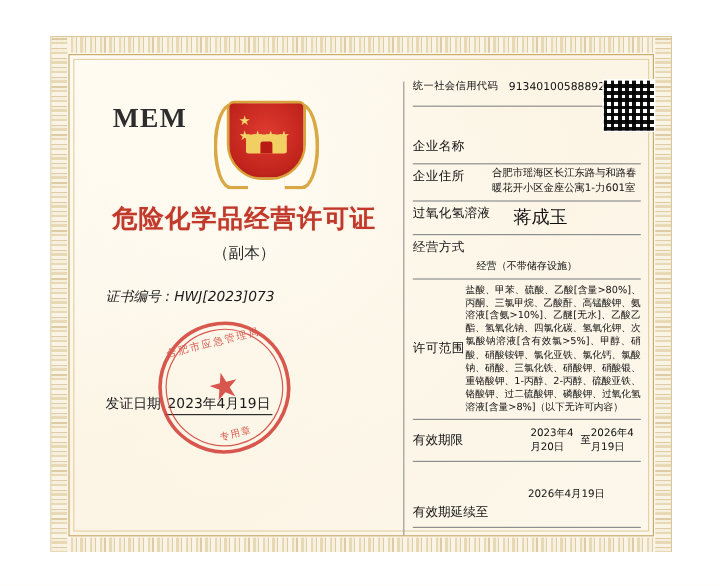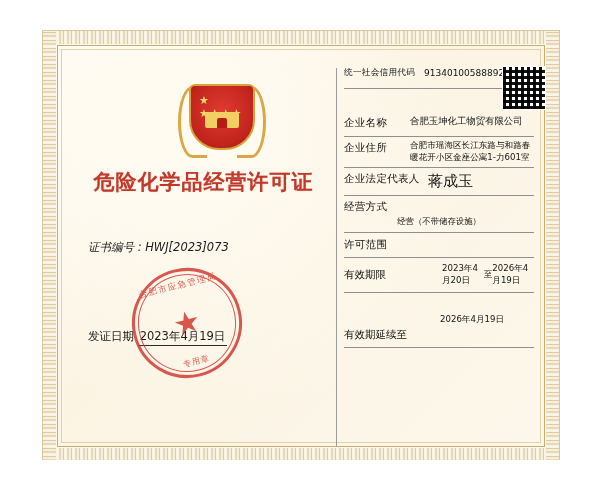--- a/index.html
+++ b/index.html
@@ -263,30 +263,32 @@
   <div class="cert">
     <div class="band top"></div>
     <div class="band bottom"></div>
     <div class="band left"></div>
     <div class="band right"></div>
 
     <div class="inner-frame">
 
       <div class="left-panel">
 
+        <div class="mem-logo">MEM</div>
 
         <div class="emblem">
           <div class="wheat-l"></div>
           <div class="wheat-r"></div>
           <div class="shield"></div>
           <div class="stars">★ ★★★★</div>
           <div class="gate"></div>
         </div>
 
         <div class="cert-title">危险化学品经营许可证</div>
+        <div class="cert-sub">（副本）</div>
 
         <div class="lf-row r1">
           <span class="lbl">证书编号</span>
           <span class="val">:</span>
           <span class="val">HWJ[2023]073</span>
         </div>
 
 
         <div class="lf-row r3">
           <span class="lbl">发证日期</span>
@@ -307,40 +309,40 @@
       <div class="right-panel">
 
         <div class="rrow first code">
           <div class="k">统一社会信用代码</div>
           <div class="v">91340100588892213N</div>
           <div class="qr"></div>
         </div>
 
         <div class="rrow" style="padding-top:26px;">
           <div class="k">企业名称</div>
-          <div class="v" style="font-size:9.4px;">合肥玉坤化工物贸有限公司</div>
         </div>
 
         <div class="rrow">
           <div class="k">企业住所</div>
           <div class="v">合肥市瑶海区长江东路与和路春暖花开小区金座公寓1-力601室</div>
         </div>
 
         <div class="rrow">
-          <div class="k" style="flex:0 0 84px;">企业法定代表人</div>
+          <div class="k" style="flex:0 0 84px;">过氧化氢溶液</div>
           <div class="v" style="font-size:15px;">蒋成玉</div>
         </div>
 
         <div class="rrow" style="display:block;">
           <div class="k">经营方式</div>
           <div class="mode-note">经营（不带储存设施）</div>
         </div>
 
         <div class="rrow" style="align-items:center;">
           <div class="k" style="flex:0 0 44px;">许可范围</div>
+          <div class="scope-text">盐酸、甲苯、硫酸、乙酸[含量&gt;80%]、丙酮、三氯甲烷、乙酸酐、高锰酸钾、氨溶液[含氨&gt;10%]、乙醚[无水]、乙酸乙酯、氢氧化钠、四氯化碳、氢氧化钾、次氯酸钠溶液[含有效氯&gt;5%]、甲醇、硝酸、硝酸铵钾、氯化亚铁、氯化钙、氯酸钠、硝酸、三氯化铁、硝酸钾、硝酸银、重铬酸钾、1-丙醇、2-丙醇、硫酸亚铁、铬酸钾、过二硫酸钾、磷酸钾、过氧化氢溶液[含量&gt;8%]（以下无许可内容）</div>
         </div>
 
         <div class="valid-row">
           <div class="k">有效期限</div>
           <div class="dates">
             <span>2023年4月20日</span>
             <span class="to">至</span>
             <span>2026年4月19日</span>
           </div>
         </div>

